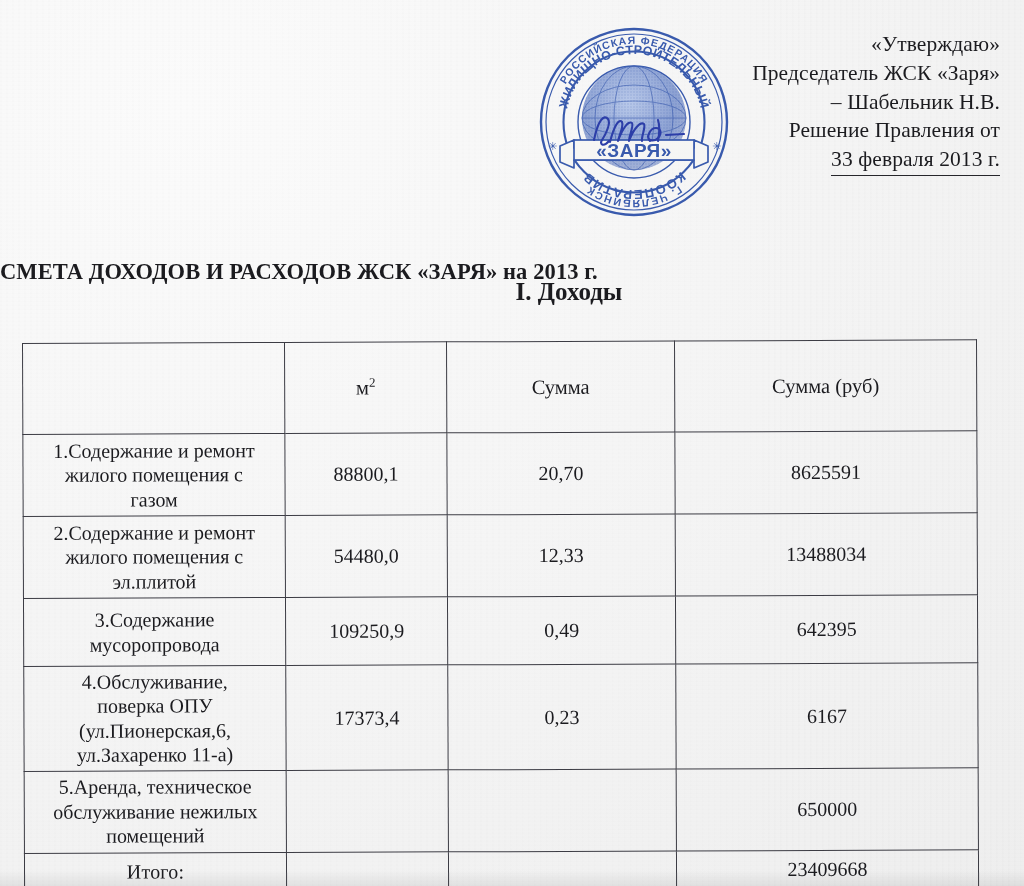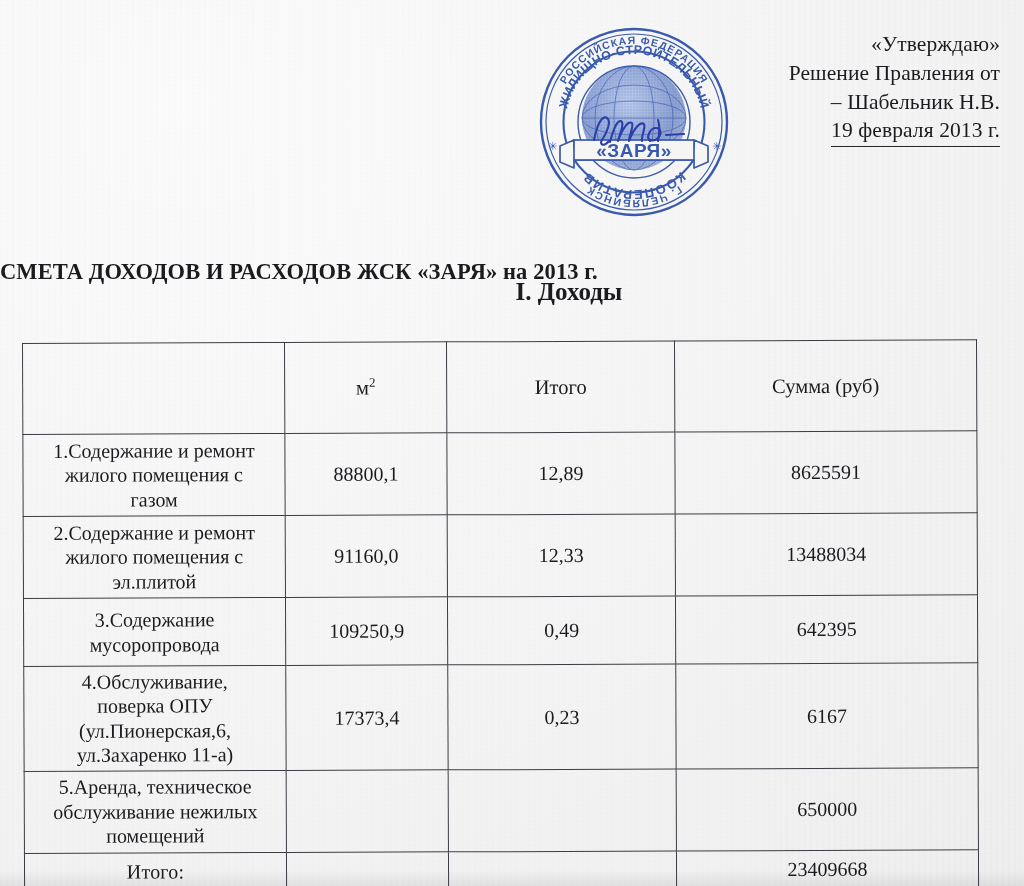--- a/index.html
+++ b/index.html
@@ -209,27 +209,28 @@
         <path d="M6,30 C10,10 16,4 20,9 C23,13 18,24 14,30 C11,35 16,37 21,31"></path>
         <path d="M22,32 C26,16 31,8 34,12 C36,16 31,26 30,31 C34,20 40,10 44,13
                  C46,16 41,26 41,31 C45,20 52,11 56,14 C58,17 53,27 54,31"></path>
         <path d="M62,31 C58,27 62,18 68,18 C73,18 74,24 70,28 C66,32 60,31 60,26"></path>
         <path d="M70,10 C72,16 71,26 70,31"></path>
         <path d="M78,25 L96,24"></path>
       </g>
     </svg>
 
     <div class="line" data-name="approval-line-1">«Утверждаю»</div>
-    <div class="line" data-name="approval-line-4">Решение Правления от</div>
+    <div class="line" data-name="approval-line-2">Председатель ЖСК «Заря»</div>
     <div class="line" data-name="approval-signer">
       <span data-name="signature-dash">–</span>
       <span data-name="signer-name">Шабельник Н.В.</span>
     </div>
+    <div class="line" data-name="approval-line-4">Решение Правления от</div>
     <div class="line" data-name="approval-date-wrap">
-      <span class="date-line" data-name="approval-date">19 февраля  2013 г.</span>
+      <span class="date-line" data-name="approval-date">33 февраля  2013 г.</span>
     </div>
   </div>
 
   <div id="doc-title" data-name="page-title">СМЕТА ДОХОДОВ И РАСХОДОВ ЖСК «ЗАРЯ» на 2013 г.</div>
   <div id="section-title" data-name="section-heading">I. Доходы</div>
 
   <div id="income-table-wrap" data-name="income-table-container">
     <table class="doc-table" data-name="income-table">
       <colgroup>
         <col class="c-name">
@@ -237,42 +238,42 @@
           <col class="c-rate">
           <col class="c-sum">
       </colgroup>
       <tbody>
 
         <tr class="hdr-row" data-name="table-header-row">
           <td data-name="header-name-cell"></td>
           <td data-name="header-area-cell">
             <span data-name="header-area-label">м</span><span class="hdr-sup" data-name="header-area-exponent">2</span>
           </td>
-          <td data-name="header-rate-cell">Итого</td>
+          <td data-name="header-rate-cell">Сумма</td>
           <td data-name="header-sum-cell">Сумма (руб)</td>
         </tr>
 
         <tr class="r-tall" data-name="table-row">
           <td class="name-cell" data-name="row-name">
             <div data-name="row-name-line">1.Содержание и ремонт</div>
             <div data-name="row-name-line">жилого помещения с</div>
             <div data-name="row-name-line">газом</div>
           </td>
           <td data-name="row-area">88800,1</td>
-          <td data-name="row-rate">12,89</td>
+          <td data-name="row-rate">20,70</td>
           <td data-name="row-sum">8625591</td>
         </tr>
 
         <tr class="r-tall" data-name="table-row">
           <td class="name-cell" data-name="row-name">
             <div data-name="row-name-line">2.Содержание и ремонт</div>
             <div data-name="row-name-line">жилого помещения с</div>
             <div data-name="row-name-line">эл.плитой</div>
           </td>
-          <td data-name="row-area">91160,0</td>
+          <td data-name="row-area">54480,0</td>
           <td data-name="row-rate">12,33</td>
           <td data-name="row-sum">13488034</td>
         </tr>
 
         <tr class="r-mid" data-name="table-row">
           <td class="name-cell" data-name="row-name">
             <div data-name="row-name-line">3.Содержание</div>
             <div data-name="row-name-line">мусоропровода</div>
           </td>
           <td data-name="row-area">109250,9</td>

